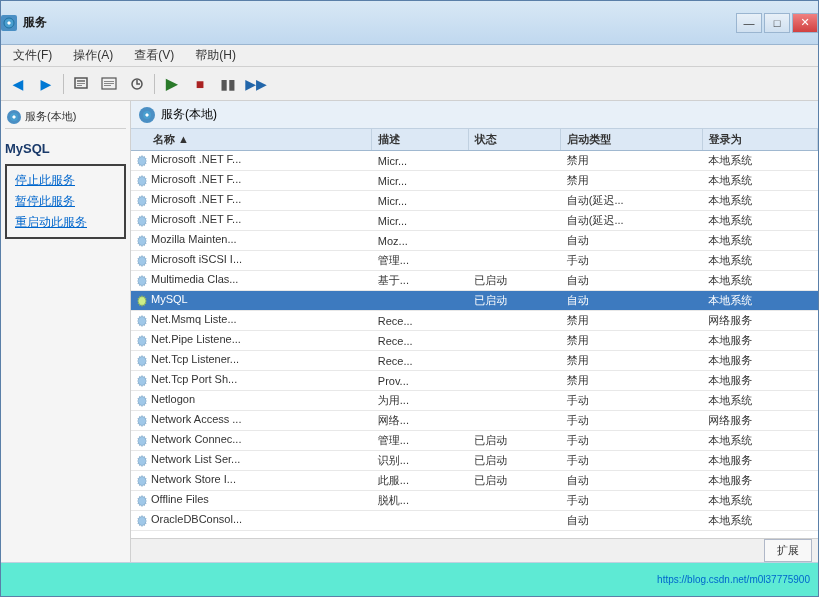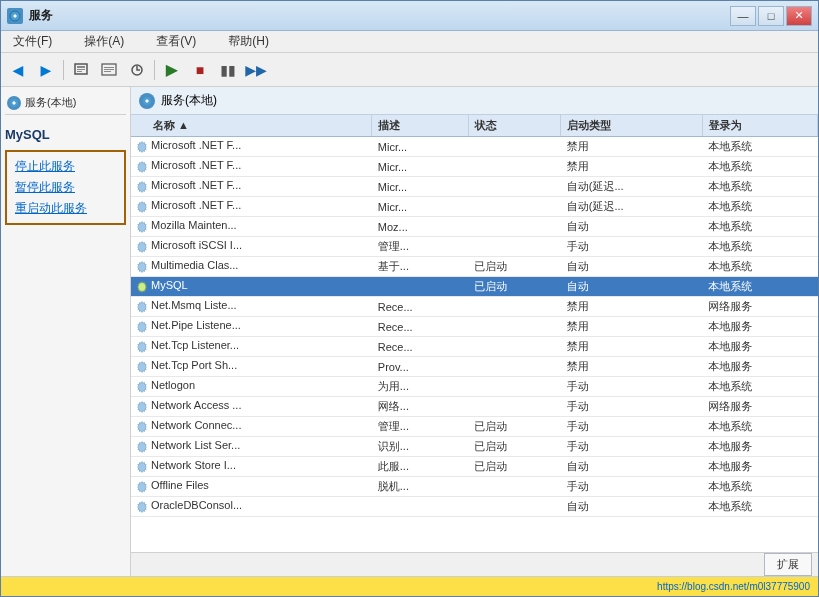--- a/index.html
+++ b/index.html
@@ -17,26 +17,26 @@
       width: 819px;
       height: 597px;
       border: 1px solid #5a7fa8;
       display: flex;
       flex-direction: column;
       background: #f0f0f0;
     }
 
     
     .title-bar {
-      height: 30px;
+      height: 44px;
       background: linear-gradient(to bottom, #d8e8f5, #c0d8ef);
       display: flex;
       align-items: center;
       justify-content: space-between;
-      padding: 0 6px;
+      padding: 0 0;
       border-bottom: 1px solid #9ab5d0;
     }
     .title-bar-left {
       display: flex;
       align-items: center;
       gap: 6px;
     }
     .title-icon {
       width: 16px;
       height: 16px;
@@ -74,21 +74,21 @@
       color: white;
     }
 
     
     .menu-bar {
       height: 22px;
       background: #f0f0f0;
       display: flex;
       align-items: center;
       padding: 0 4px;
-      gap: 16px;
+      gap: 5px;
       border-bottom: 1px solid #d0d0d0;
     }
     .menu-item {
       padding: 2px 8px;
       font-size: 12px;
       color: #333;
       cursor: pointer;
     }
 
     
@@ -165,21 +165,21 @@
     .service-panel {
       margin-top: 8px;
     }
     .service-name {
       font-size: 13px;
       font-weight: bold;
       color: #1a3a6a;
       margin-bottom: 8px;
     }
     .service-actions {
-      border: 2px solid #a16207;
+      border: 2px solid #404040;
       padding: 6px 8px;
       display: flex;
       flex-direction: column;
       gap: 4px;
     }
     .service-action-link {
       color: #0066cc;
       text-decoration: underline;
       cursor: pointer;
       font-size: 12px;
@@ -298,22 +298,22 @@
       color: #333;
     }
     .tab.active {
       background: white;
       border-bottom: 1px solid white;
       margin-bottom: -1px;
     }
 
     
     .status-bar {
-      height: 20px;
-      background: #fde047;
+      height: 34px;
+      background: #5eead4;
       border-top: 1px solid #c0d0e0;
       display: flex;
       align-items: center;
       justify-content: flex-end;
       padding: 0 8px;
     }
     .status-text {
       font-size: 10px;
       color: #0066cc;
       text-decoration: none;

